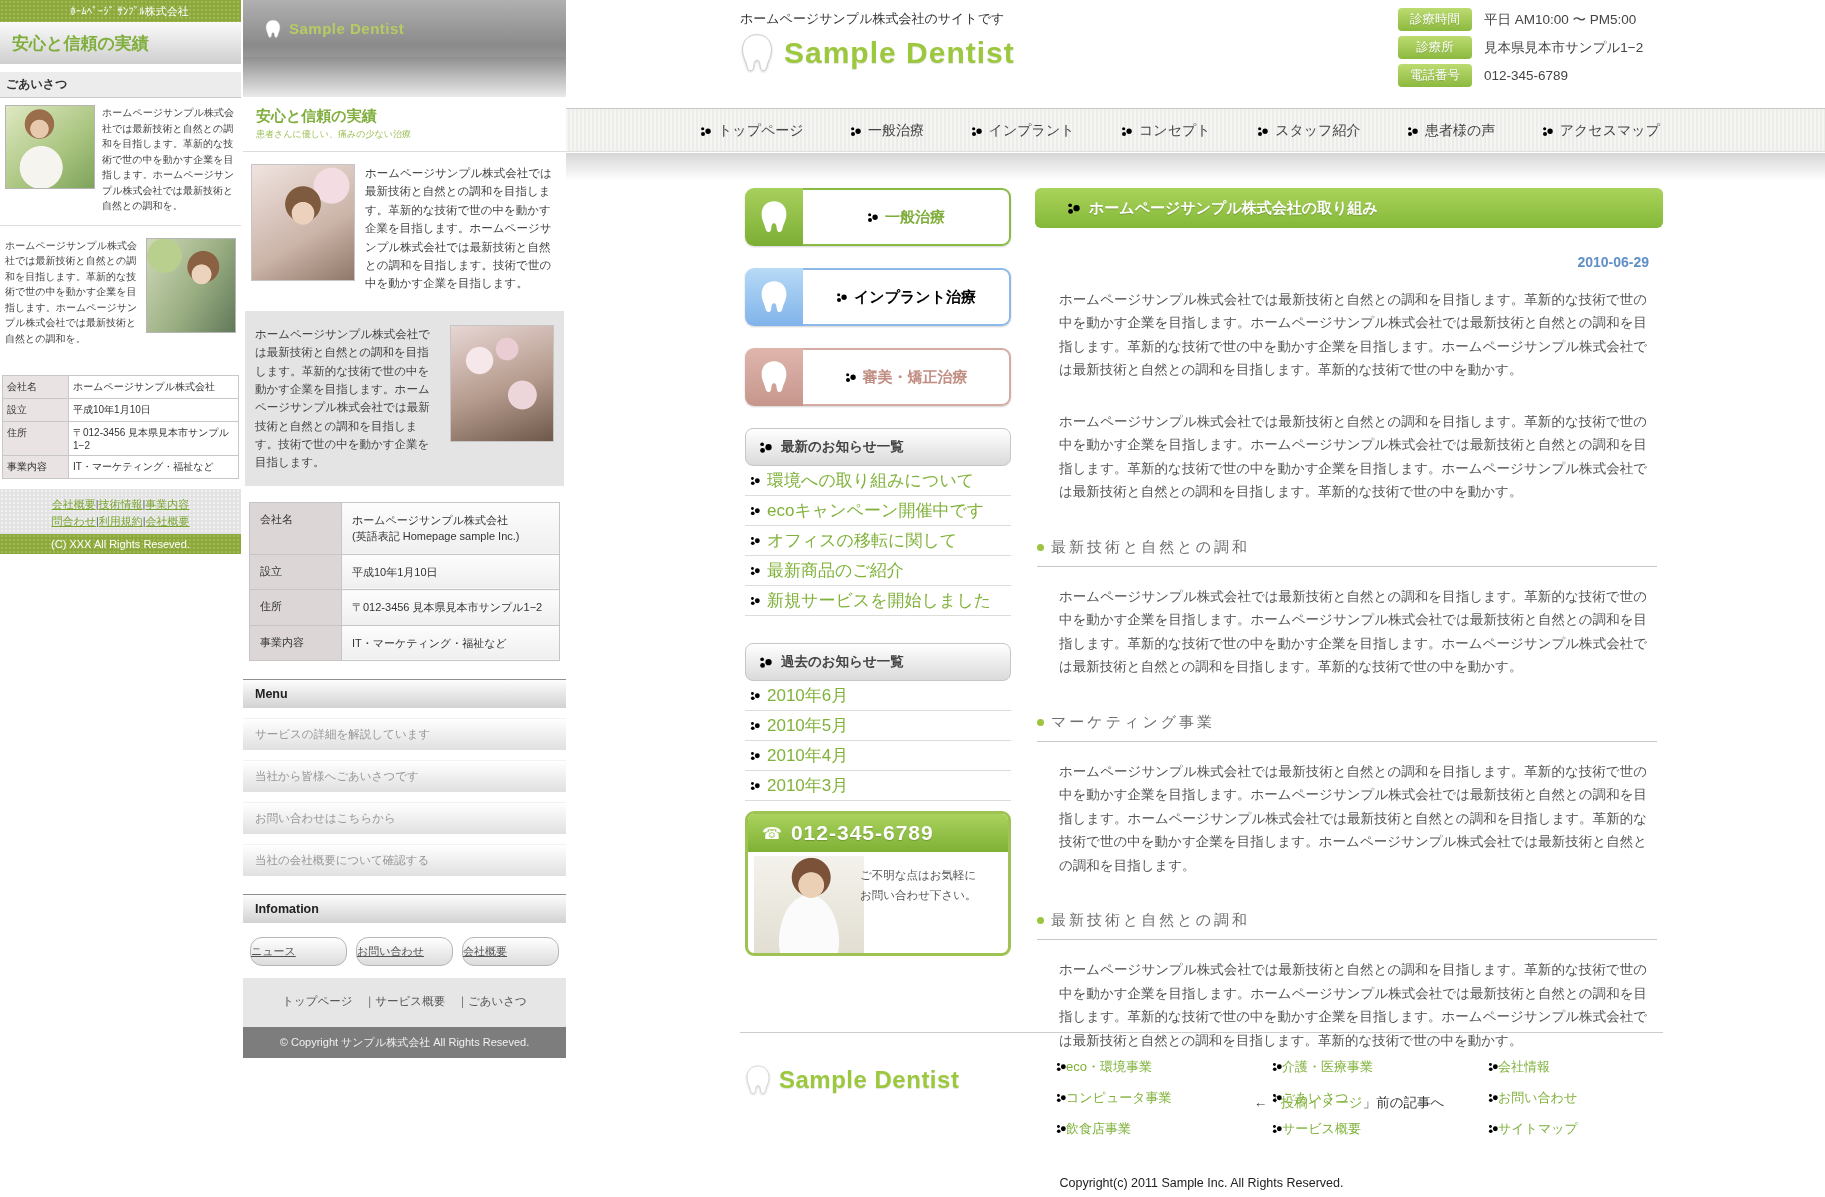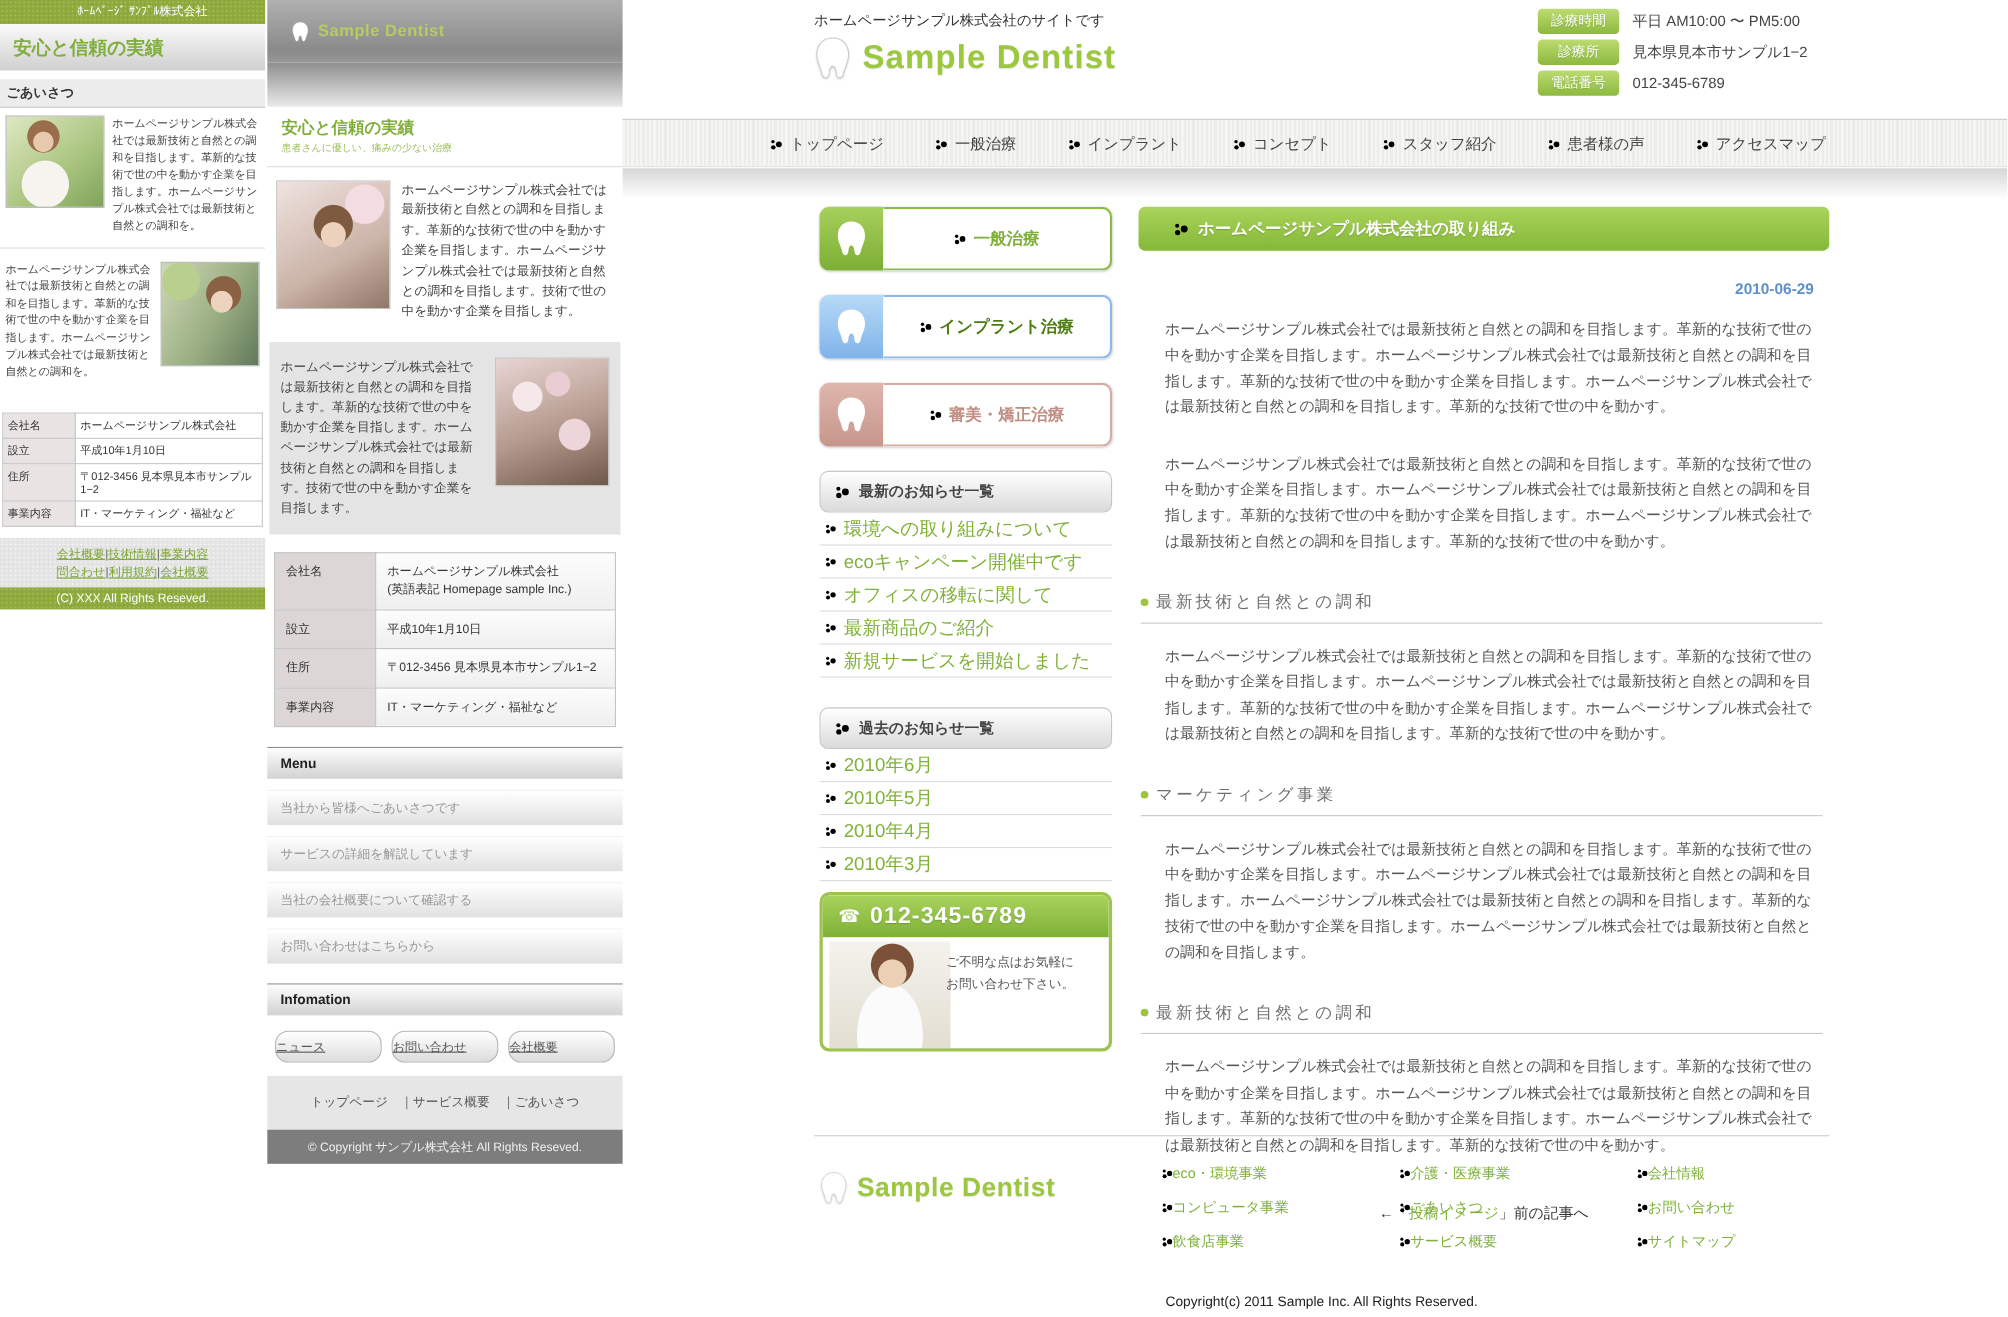--- a/index.html
+++ b/index.html
@@ -97,21 +97,21 @@
   .nav-item { display:flex; align-items:center; gap:7px; font-size:14px; color:#444; cursor:pointer; }
 
   .m-side { position:absolute; left:179px; top:188px; width:266px; }
   .treat { display:flex; height:58px; margin-bottom:22px; border-radius:9px; box-shadow:0 1px 2px rgba(0,0,0,.18); cursor:pointer; }
   .treat-sq { width:58px; border-radius:9px 0 0 9px; display:flex; align-items:center; justify-content:center; }
   .treat-label { flex:1; background:#fff; border-radius:0 9px 9px 0; display:flex; align-items:center; justify-content:center; gap:7px;
     font-size:15px; font-weight:bold; }
   .treat.g .treat-sq { background:linear-gradient(#a7d05c,#7cae35); }
   .treat.g .treat-label { border:2px solid #8abb44; border-left:none; color:#7fae3b; }
   .treat.b .treat-sq { background:linear-gradient(#b7daf6,#80b3ea); }
-  .treat.b .treat-label { border:2px solid #8cb9ea; border-left:none; color:#4d7c0f; }
+  .treat.b .treat-label { border:2px solid #8cb9ea; border-left:none; color:#000000; }
   .treat.p .treat-sq { background:linear-gradient(#dfb6ad,#c6968c); }
   .treat.p .treat-label { border:2px solid #d4aca4; border-left:none; color:#c08e83; }
 
   .side-box { margin-top:21px; height:38px; border:1px solid #c6c6c6; border-radius:8px;
     background:linear-gradient(#ffffff,#dadada); display:flex; align-items:center; gap:9px; padding-left:13px;
     font-size:13.5px; font-weight:bold; color:#444; }
   .side-list { list-style:none; }
   .side-list li { height:30px; display:flex; align-items:center; gap:7px; padding-left:5px;
     border-bottom:1px solid #dcdcdc; font-size:17px; color:#80b23a; cursor:pointer; }
 
@@ -249,24 +249,24 @@
             <th>住所</th>
             <td>〒012-3456 見本県見本市サンプル1−2</td>
           </tr>
       <tr>
             <th>事業内容</th>
             <td>IT・マーケティング・福祉など</td>
           </tr>
     </tbody>
       </table>
     <div class="c2-bar">Menu</div>
+    <div class="c2-menuitem">サービスの詳細を解説しています</div>
     <div class="c2-menuitem">当社から皆様へごあいさつです</div>
-    <div class="c2-menuitem">サービスの詳細を解説しています</div>
+    <div class="c2-menuitem">お問い合わせはこちらから</div>
     <div class="c2-menuitem">当社の会社概要について確認する</div>
-    <div class="c2-menuitem">お問い合わせはこちらから</div>
     <div class="c2-bar">Infomation</div>
     <div class="c2-buttons">
       <div class="c2-btn">ニュース</div>
       <div class="c2-btn">お問い合わせ</div>
       <div class="c2-btn">会社概要</div>
     </div>
     <div class="c2-footlinks"><span class="lnk">トップページ　｜サービス概要　｜ごあいさつ</span></div>
     <div class="c2-copy">© Copyright サンプル株式会社 All Rights Reseved.</div>
   </div>
 

